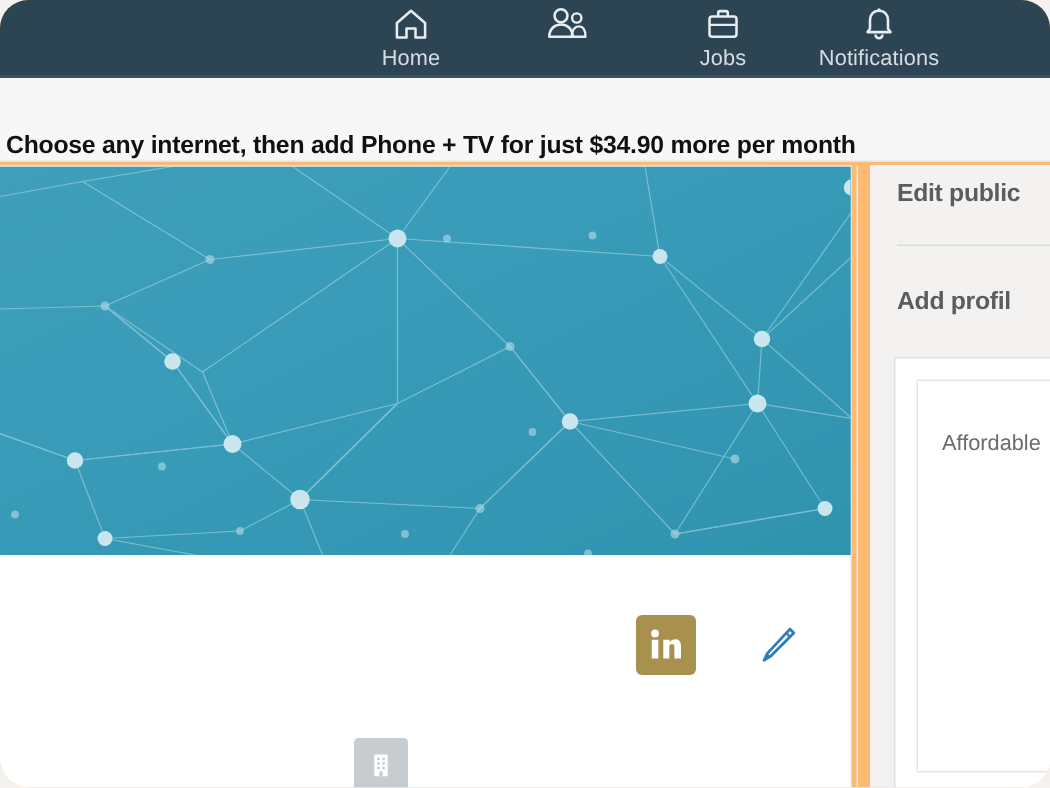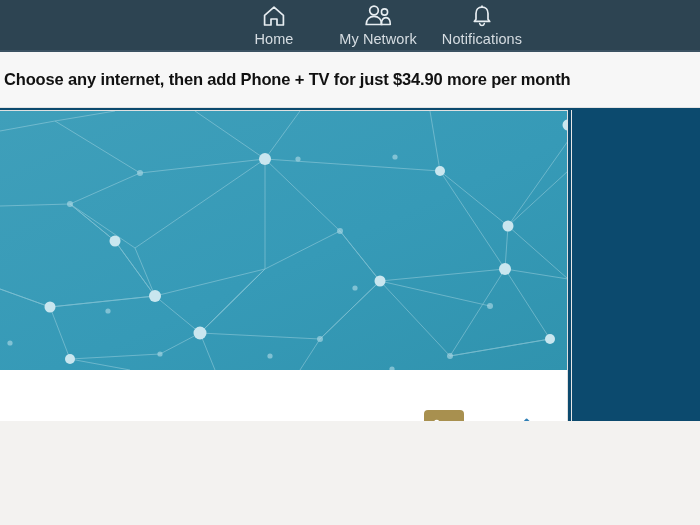--- a/index.html
+++ b/index.html
@@ -8,23 +8,24 @@
     width: 700px;
     height: 525px;
     overflow: hidden;
     background: #f3f2f0;
     font-family: "Liberation Sans", sans-serif;
   }
 
   #app {
     position: relative;
     width: 700px;
-    height: 421px;
-    overflow: hidden;
-    background: #0c4a6e;
+    height: 525px;
+    overflow: hidden;
+    background: #fdba74;
+    border-radius: 19px;
   }
 
   
   .topnav {
     position: absolute;
     left: 0; top: 0;
     width: 700px; height: 52px;
     background: #2d4452;
     display: flex;
     align-items: flex-start;
@@ -62,21 +63,21 @@
     background: #3b5262;
   }
 
   
   .adbanner {
     position: absolute;
     left: 0; top: 52px;
     width: 700px; height: 56px;
     background: #f7f7f7;
     display: flex;
-    align-items: center;
+    align-items: flex-end;
     overflow: hidden;
     border-bottom: 1px solid #e3e3e3;
   }
   .adbanner .adtext {
     font-size: 16.5px;
     font-weight: bold;
     color: #111111;
     white-space: nowrap;
     padding-left: 4px;
     letter-spacing: -0.15px;
@@ -240,23 +241,32 @@
 
     <div class="nav-item">
       <span class="nav-ico">
         <svg width="30" height="24" viewBox="0 0 30 24">
           <circle cx="11" cy="6.5" r="4.3" fill="none" stroke="#e7edf1" stroke-width="1.7"></circle>
           <path d="M3.2 20.5 C3.2 15.4 6.7 12.3 11 12.3 C15.3 12.3 18.8 15.4 18.8 20.5 Z" fill="none" stroke="#e7edf1" stroke-width="1.7" stroke-linejoin="round"></path>
           <circle cx="21.5" cy="8" r="3.1" fill="none" stroke="#e7edf1" stroke-width="1.6"></circle>
           <path d="M18 20.5 C18.4 16.2 20.3 13.6 23 13.6 C25.7 13.6 27.3 16.2 27.3 20.5 Z" fill="none" stroke="#e7edf1" stroke-width="1.6" stroke-linejoin="round"></path>
         </svg>
       </span>
-      <span class="nav-label">My Network</span>
-    </div>
-
+    </div>
+
+    <div class="nav-item">
+      <span class="nav-ico">
+        <svg width="26" height="24" viewBox="0 0 26 24">
+          <rect x="4" y="7" width="18" height="13.5" rx="1.8" fill="none" stroke="#e7edf1" stroke-width="1.7"></rect>
+          <path d="M9.8 7 L9.8 4.6 C9.8 3.9 10.3 3.4 11 3.4 L15 3.4 C15.7 3.4 16.2 3.9 16.2 4.6 L16.2 7" fill="none" stroke="#e7edf1" stroke-width="1.7" stroke-linejoin="round"></path>
+          <line x1="4" y1="12.6" x2="22" y2="12.6" stroke="#e7edf1" stroke-width="1.6"></line>
+        </svg>
+      </span>
+      <span class="nav-label">Jobs</span>
+    </div>
 
 
     <div class="nav-item">
       <span class="nav-ico">
         <svg width="26" height="24" viewBox="0 0 26 24">
           <path d="M13 3.2 C9.3 3.2 7 5.8 7 9.4 L7 15.2 L5.3 17.4 L20.7 17.4 L19 15.2 L19 9.4 C19 5.8 16.7 3.2 13 3.2 Z" fill="none" stroke="#e7edf1" stroke-width="1.7" stroke-linejoin="round"></path>
           <line x1="13" y1="1.6" x2="13" y2="3.3" stroke="#e7edf1" stroke-width="1.7"></line>
           <path d="M10.7 19.6 C11 20.8 11.9 21.5 13 21.5 C14.1 21.5 15 20.8 15.3 19.6" fill="none" stroke="#e7edf1" stroke-width="1.6" stroke-linecap="round"></path>
         </svg>
       </span>
@@ -376,14 +386,27 @@
             <rect x="10.8" y="11.2" width="1.8" height="1.6"></rect>
             <rect x="8.9" y="14.2" width="2.2" height="3.3"></rect>
           </g>
         </svg>
       </span>
     </div>
   </div>
 
   <div class="gutter-line"></div>
 
+  <div class="right-panel">
+
+    <span class="rp-link">Edit public</span>
+    <div class="rp-divider"></div>
+    <span class="rp-link2">Add profil</span>
+
+    <div class="ad-card-outer">
+      <div class="ad-card-inner">
+        <span class="ad-head">Affordable</span>
+
+      </div>
+    </div>
+  </div>
 
 </div>
 
 </body></html>

